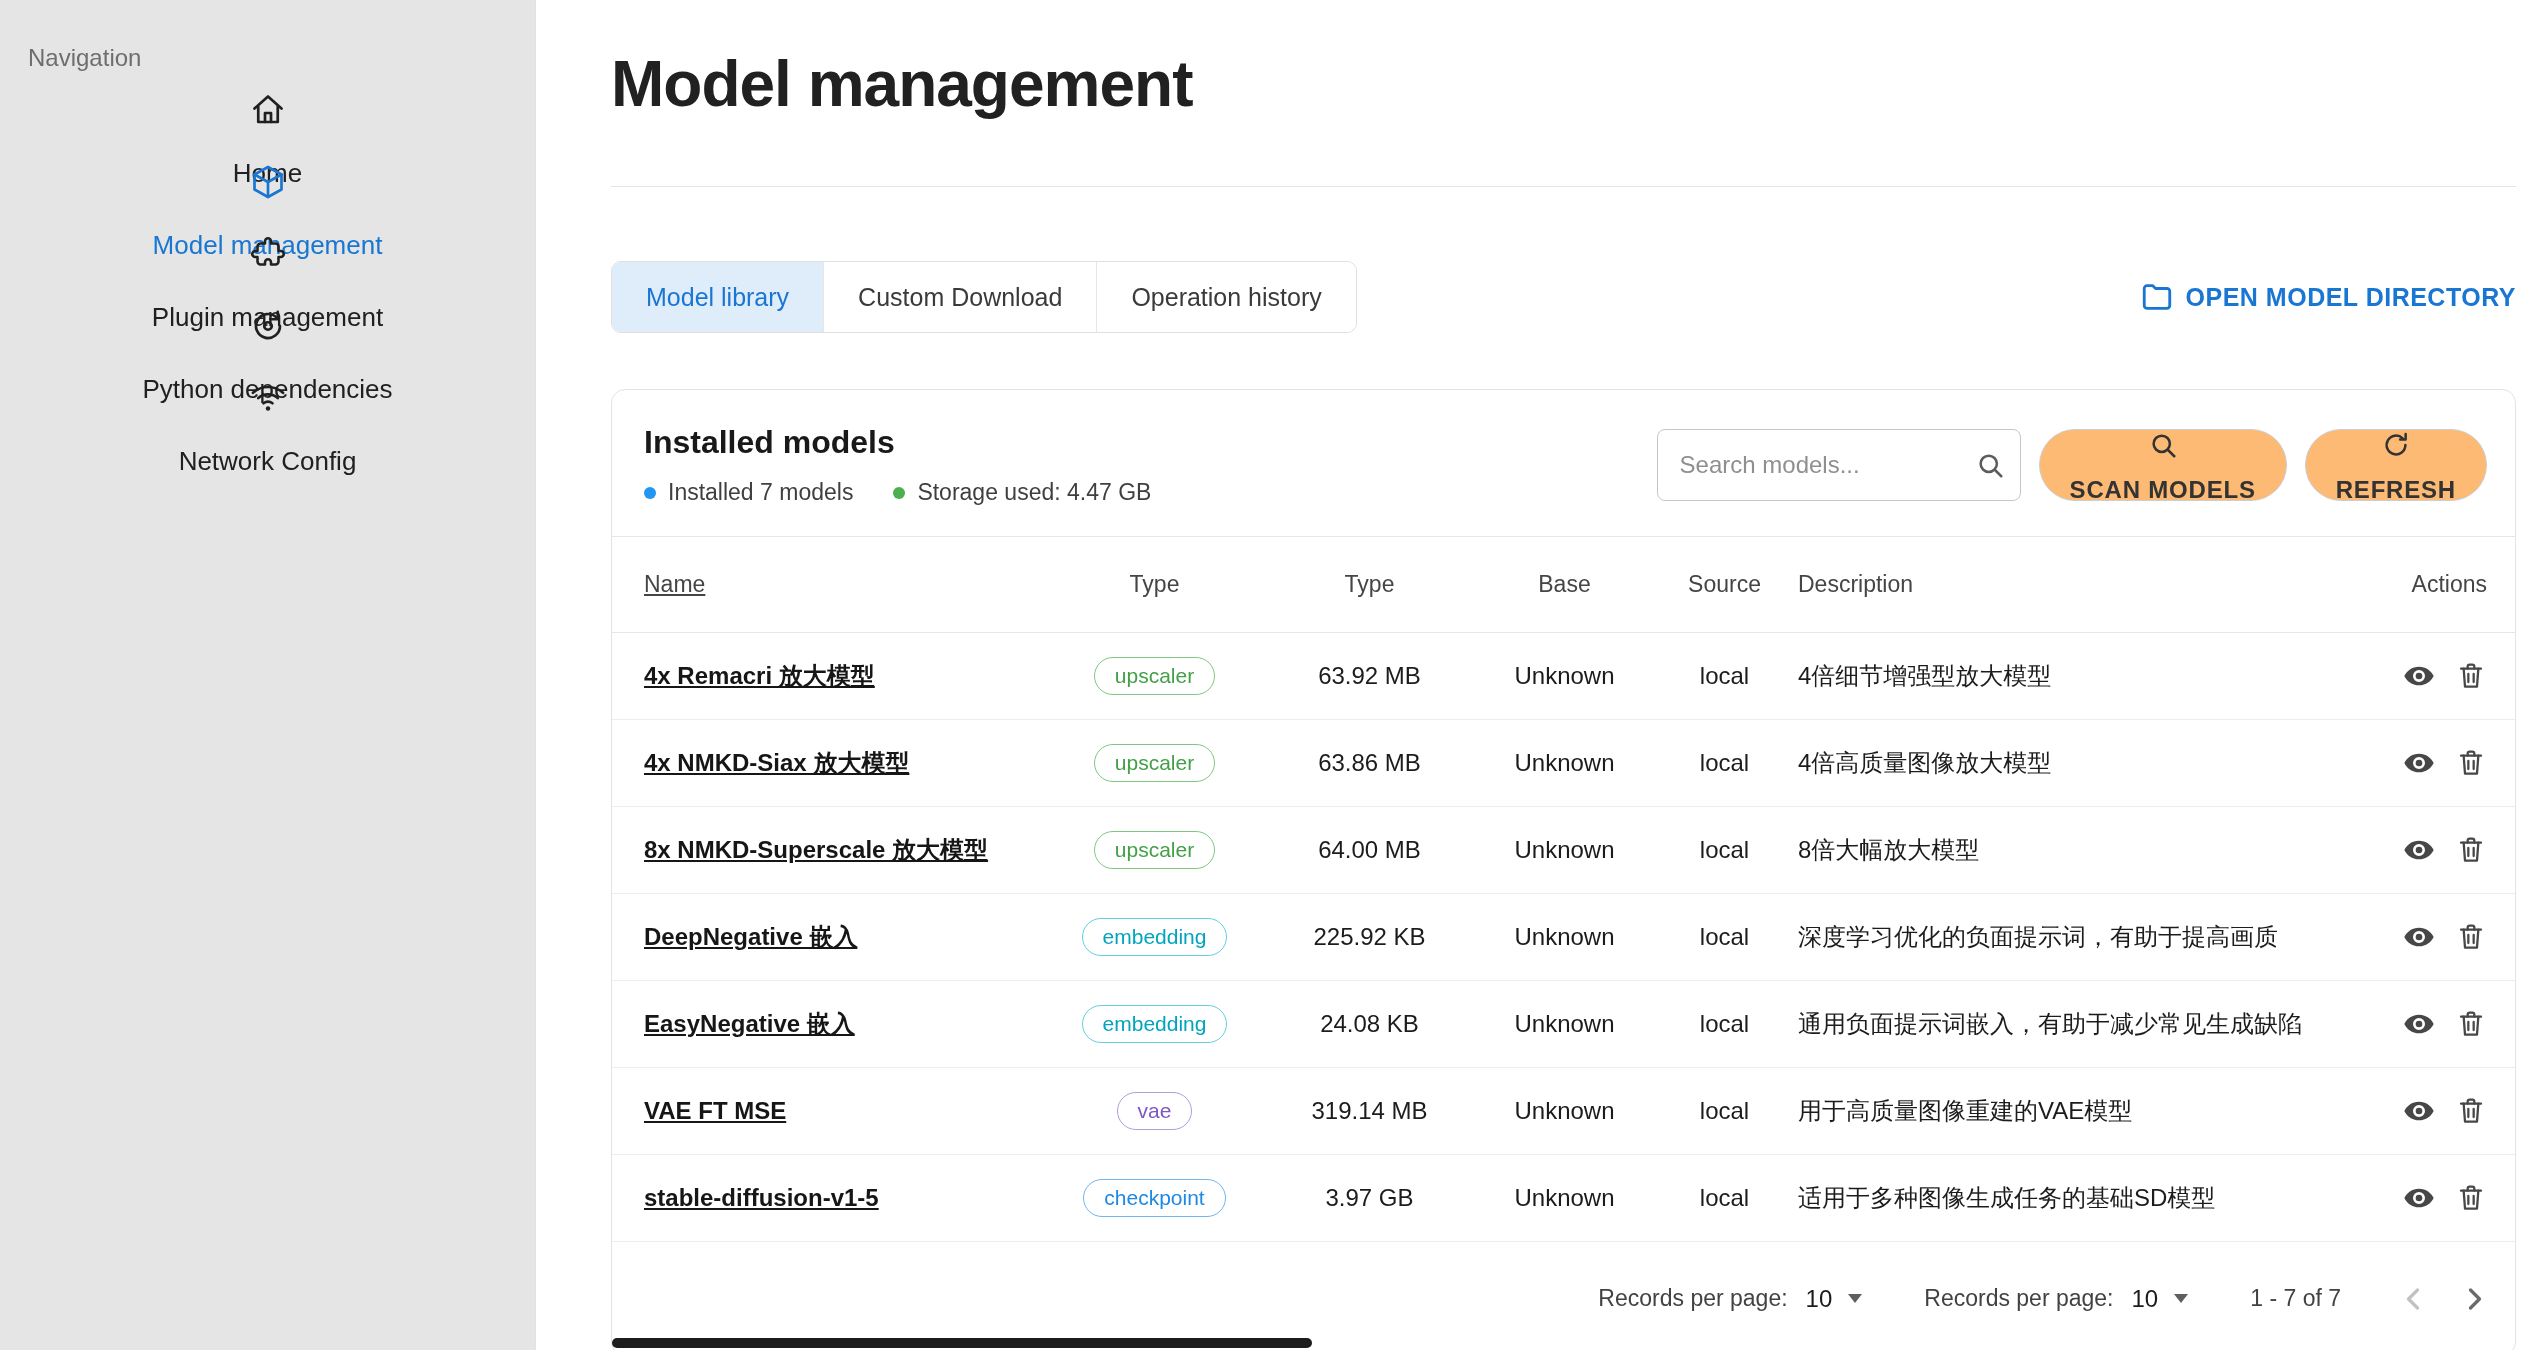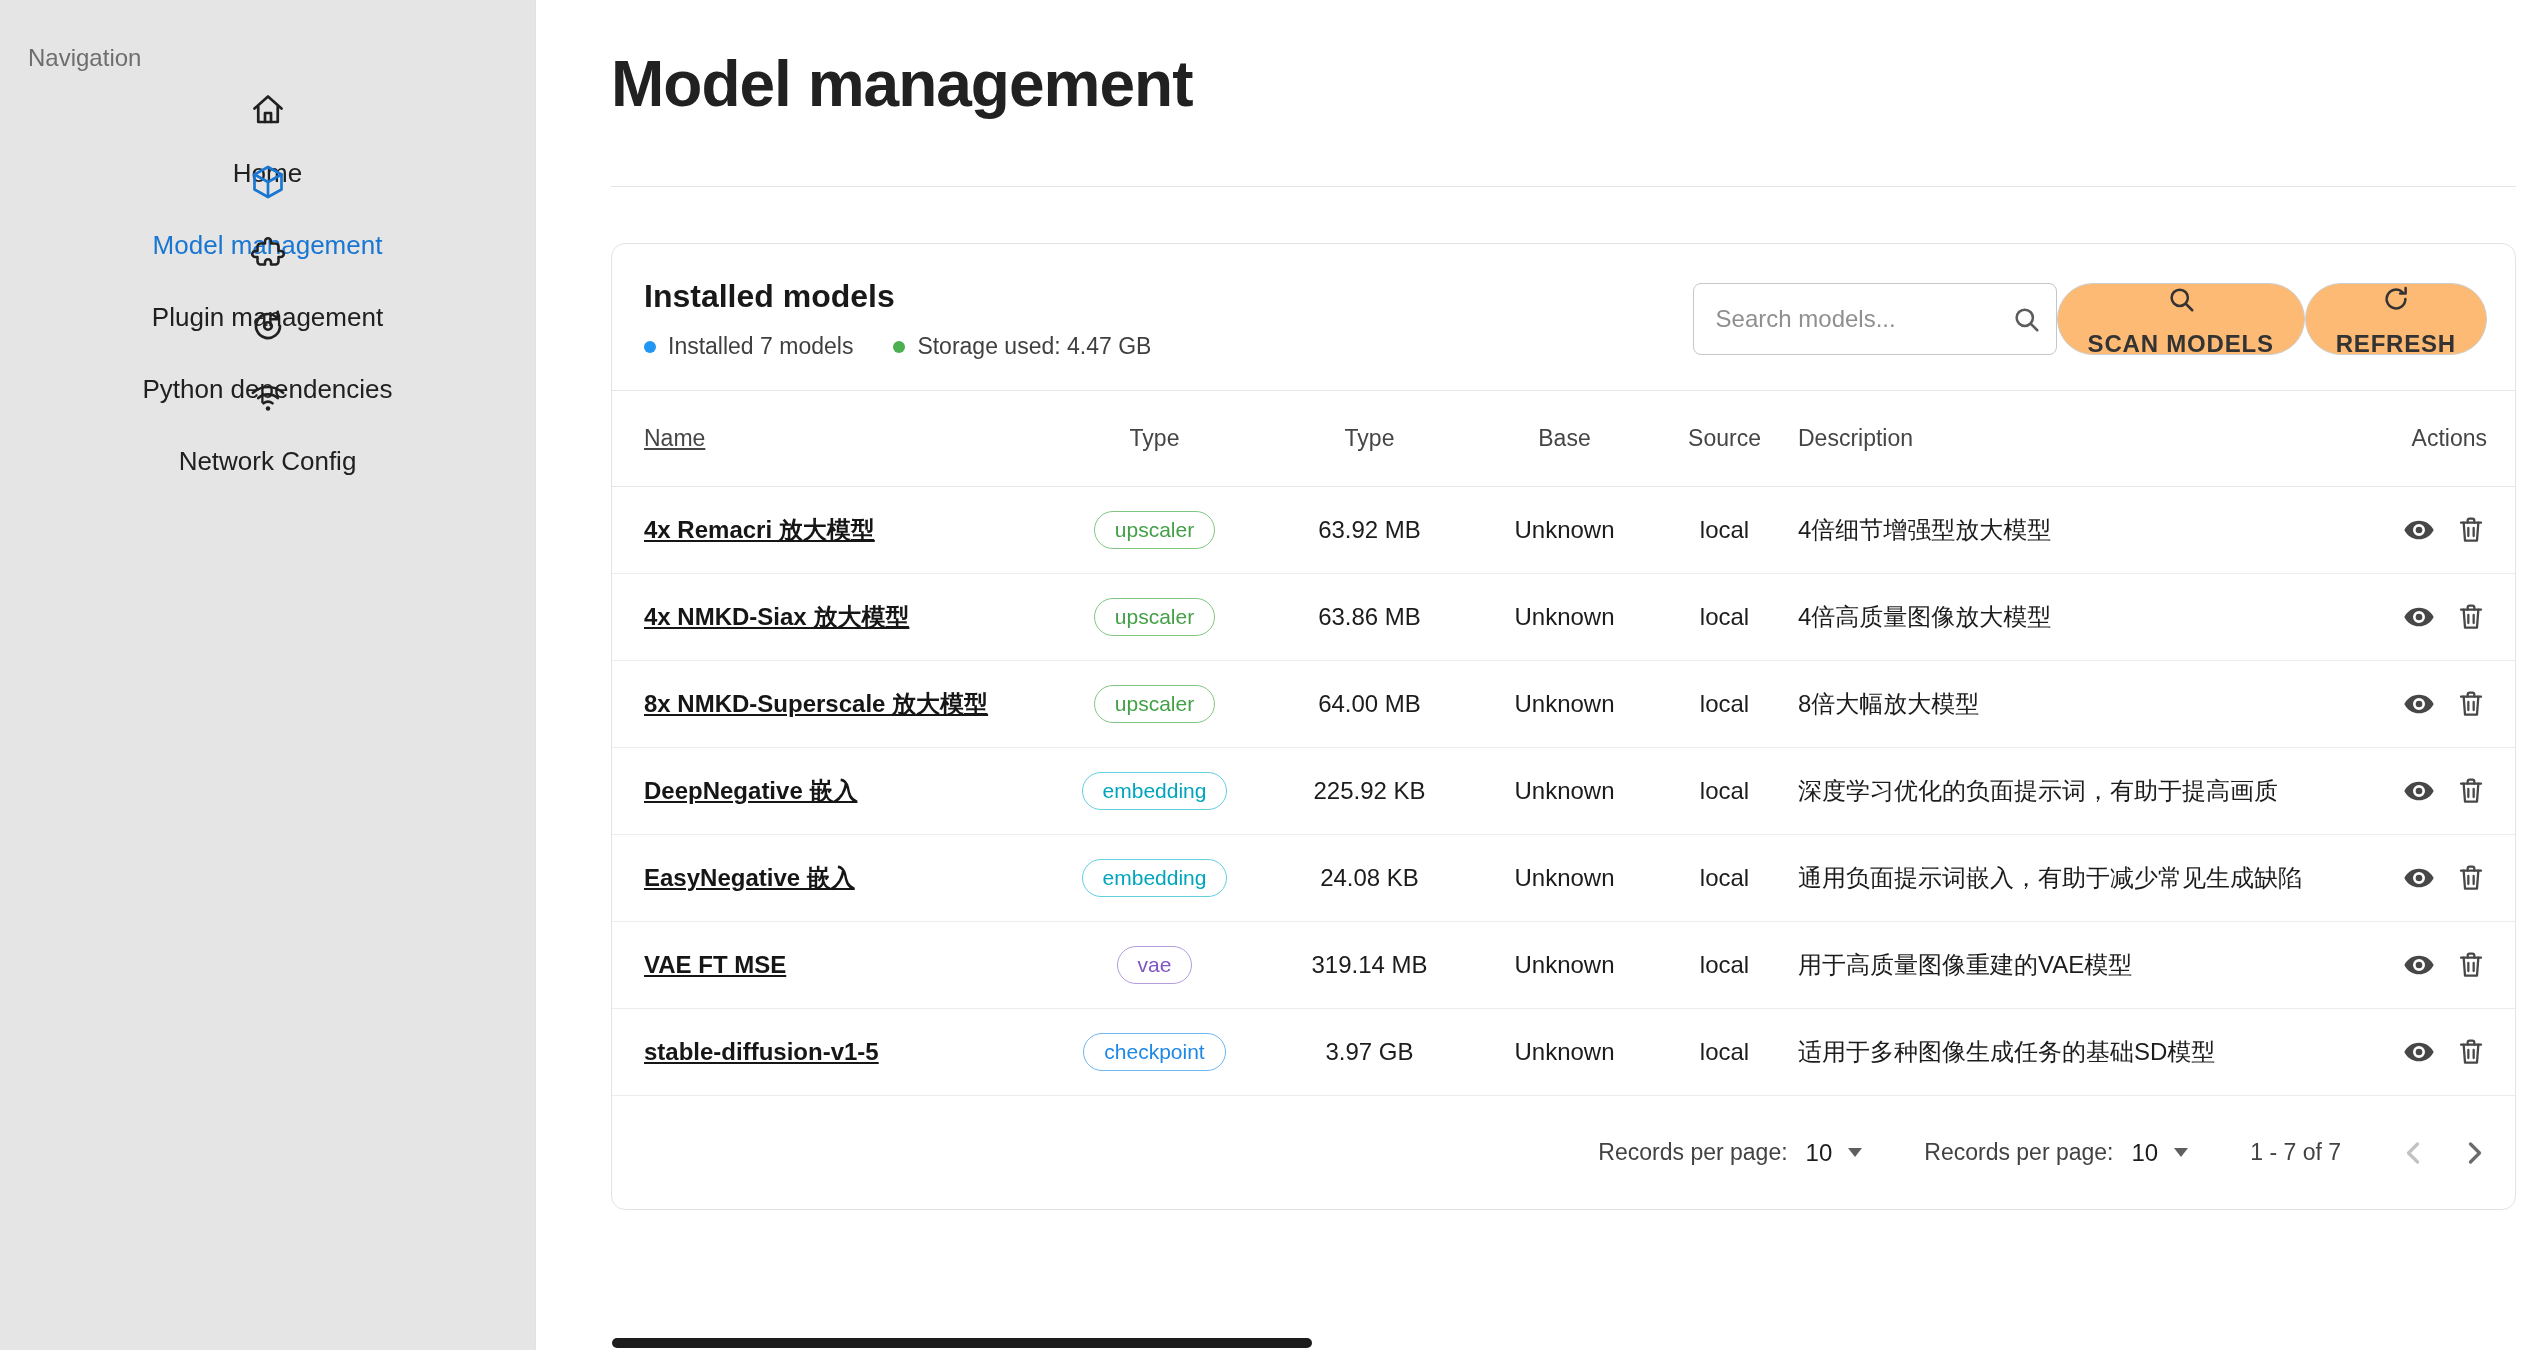--- a/index.html
+++ b/index.html
@@ -28,21 +28,21 @@
   .open-dir { display:flex; align-items:center; gap:12px; border:none; background:none; color:#1976d2; font-size:25px; font-weight:600; letter-spacing:0.5px; font-family:inherit; cursor:pointer; }
   .open-dir svg { width:34px; height:34px; }
 
   
   .card { margin-top:56px; border:1px solid #e3e3e3; border-radius:14px; background:#fff; }
   .card-header { display:flex; align-items:center; justify-content:space-between; padding:34px 28px 30px 32px; }
   .card-title { font-size:32px; font-weight:700; color:#191919; }
   .stats { display:flex; gap:40px; margin-top:18px; font-size:23px; color:#3f3f3f; align-items:center; }
   .stat { display:flex; align-items:center; gap:12px; }
   .dot { width:12px; height:12px; border-radius:50%; display:inline-block; }
-  .header-actions { display:flex; align-items:flex-end; }
+  .header-actions { display:flex; align-items:flex-end; gap:18px; }
   .search-box { position:relative; width:364px; height:72px; }
   .search-box input { width:100%; height:100%; border:1px solid #c6c6c6; border-radius:8px; font-size:24px; padding:0 62px 0 22px; font-family:inherit; color:#1c1c1c; outline:none; background:#fff; }
   .search-box input::placeholder { color:#8f8f8f; }
   .search-glyph { position:absolute; right:16px; top:50%; transform:translateY(-50%); width:30px; height:30px; color:#5c5c5c; display:flex; }
   .search-glyph svg { width:30px; height:30px; }
   .btn-outline { display:flex; align-items:center; gap:16px; height:72px; padding:0 30px; border:1px solid #cdcdcd; border-radius:36px; background:#fdba74; font-size:24px; font-weight:600; letter-spacing:0.8px; color:#333; font-family:inherit; cursor:pointer;flex-direction:column; }
   .btn-outline svg { width:30px; height:30px; }
 
   
   table { width:100%; border-collapse:collapse; table-layout:fixed; }
@@ -126,20 +126,35 @@
           </span>
           <span class="nav-label">Network Config</span>
         </div>
       </nav>
   </aside>
 
   <main class="main">
     <h1 class="page-title">Model management</h1>
     <div class="title-divider"></div>
 
+    <div class="toolbar-row">
+      <div class="tab-group" id="tab-group">
+          <button class="tab active">Model library</button>
+          <button class="tab">Custom Download</button>
+          <button class="tab">Operation history</button>
+        </div>
+      <button class="open-dir">
+        <span style="display:flex">
+          <svg viewBox="0 0 24 24" fill="none" stroke="currentColor" stroke-width="2" stroke-linejoin="round">
+              <path d="M3 6a2 2 0 0 1 2-2h4l2 2h8a2 2 0 0 1 2 2v10a2 2 0 0 1-2 2H5a2 2 0 0 1-2-2z"></path>
+            </svg>
+        </span>
+        <span>OPEN MODEL DIRECTORY</span>
+      </button>
+    </div>
 
     <section class="card">
       <div class="card-header">
         <div>
           <h2 class="card-title">Installed models</h2>
           <div class="stats">
             <span class="stat">
               <i class="dot" style="background: rgb(33, 150, 243);"></i>
               <span>Installed 7 models</span>
             </span>

